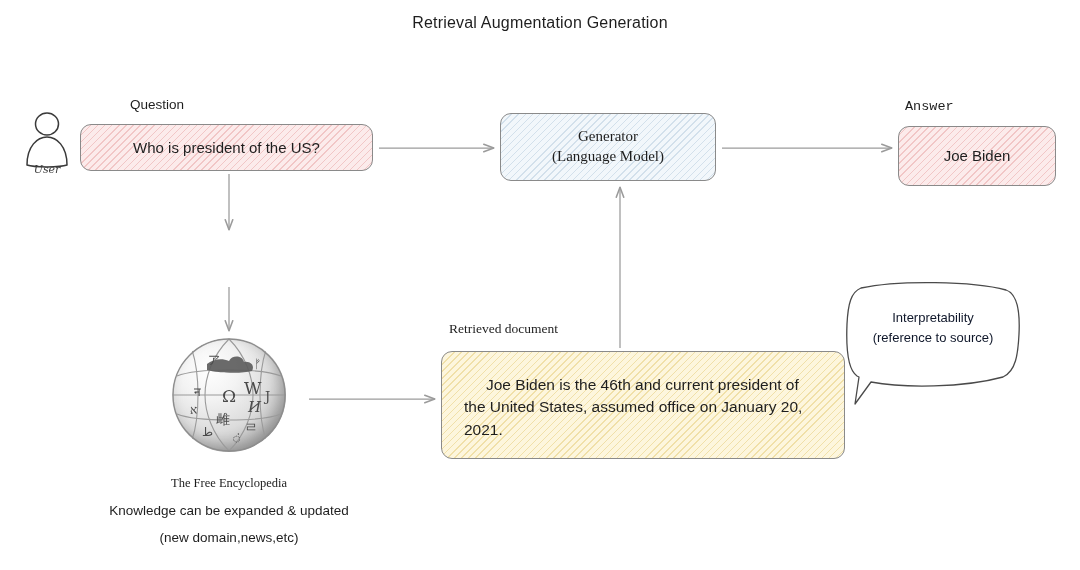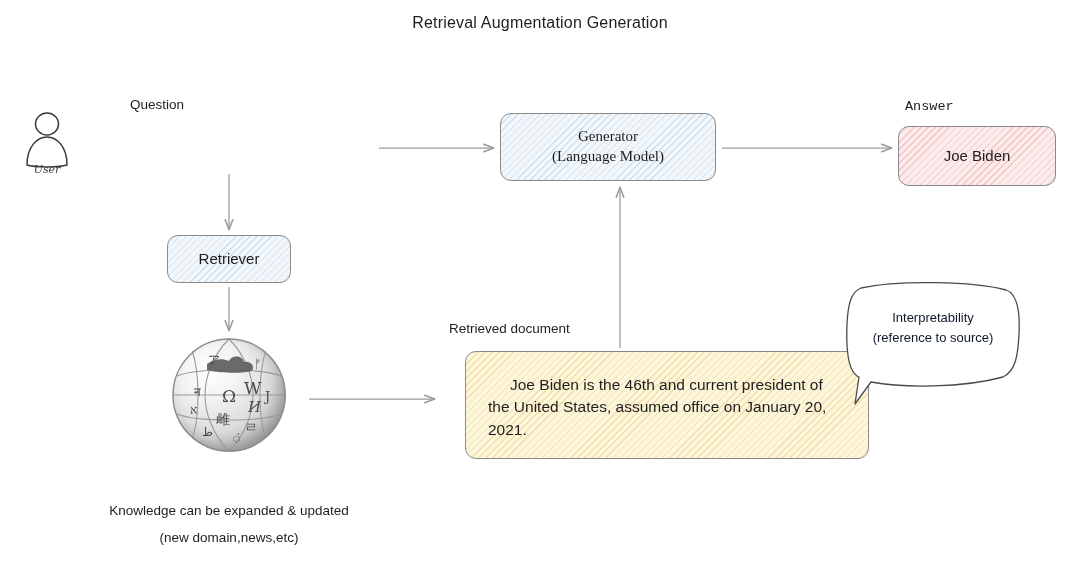--- a/index.html
+++ b/index.html
@@ -91,34 +91,33 @@
   #generator-box { left: 500px; top: 113px; width: 216px; height: 68px; font-family: Liberation Serif, serif; }
   #answer-box   { left: 898px; top: 126px; width: 158px; height: 60px; }
   #retriever-box{ left: 167px; top: 235px; width: 124px; height: 48px; }
   #document-box {
     left: 441px; top: 351px; width: 404px; height: 108px;
     display: block;
     padding: 22px 20px 0 22px;
     text-align: left;
     font-size: 15.5px;
     line-height: 1.45;
-    margin-left: 24px;
   }
   #document-box .doc-indent { padding-left: 22px; }
 
   
   .caption {
     position: absolute;
     font-size: 13.5px;
     color: #1e1e1e;
     white-space: nowrap;
   }
   #question-label { left: 88px;  top: 97px; margin-left: 42px; }
   #answer-label   { left: 905px; top: 99px; font-family: Liberation Mono, monospace; }
-  #document-label { left: 449px; top: 321px; }
+  #document-label { left: 449px; top: 321px; font-family: Liberation Serif, serif; }
 
   
   #user-figure {
     position: absolute;
     left: 16px;
     top: 108px;
     width: 62px;
     height: 72px;
   }
   #user-label {
@@ -257,36 +256,36 @@
     </g>
   </svg>
 
   <svg id="user-figure" viewBox="0 0 62 72" width="62" height="72" xmlns="http://www.w3.org/2000/svg">
     <ellipse cx="31" cy="16" rx="11.5" ry="11" fill="none" stroke="#3a3a3a" stroke-width="1.5"></ellipse>
     <path d="M11,57 C11,38 21.5,29 31,29 C40.5,29 51,38 51,57 C44,59.5 18,59.5 11,57 Z" fill="none" stroke="#3a3a3a" stroke-width="1.5" stroke-linejoin="round"></path>
   </svg>
   <div id="user-label">User</div>
 
   <div class="caption" id="question-label">Question</div>
+  <div class="node fill-pink" id="question-box">
+    <span>Who is president of the US?</span>
+  </div>
 
   <div class="node fill-blue" id="generator-box">
     <span>
       <span>Generator</span><br>
       <span>(Language Model)</span>
     </span>
   </div>
 
   <div class="caption" id="answer-label">Answer</div>
   <div class="node fill-pink" id="answer-box">
     <span>Joe Biden</span>
   </div>
 
-  <div class="node fill-blue" id="retriever-box">
-    <span>Retriever</span>
-  </div>
 
   <div class="caption" id="document-label">Retrieved document</div>
   <div class="node fill-yellow" id="document-box">
     <span class="doc-indent">Joe Biden is the 46th and current president of the United States, assumed office on January 20, 2021.</span>
   </div>
 
   <div id="wikipedia-logo">
     <div class="globe">
       <svg viewBox="0 0 114 114" width="114" height="114" xmlns="http://www.w3.org/2000/svg">
         <g fill="none" stroke="#9a9a9a" stroke-width="1.1">
@@ -308,20 +307,21 @@
       <span class="glyph" style="left:72px;top:82px;font-size:14px;">ㄹ</span>
       <span class="glyph" style="left:93px;top:52px;font-size:13px;">J</span>
       <span class="glyph" style="left:22px;top:48px;font-size:12px;">न</span>
       <span class="glyph" style="left:18px;top:66px;font-size:12px;">א</span>
       <span class="glyph" style="left:30px;top:88px;font-size:12px;">ط</span>
       <span class="glyph" style="left:36px;top:16px;font-size:12px;">ア</span>
       <span class="glyph" style="left:82px;top:20px;font-size:12px;">ᚠ</span>
       <span class="glyph" style="left:60px;top:94px;font-size:12px;">்</span>
     </div>
   </div>
+  <div id="wikipedia-tagline">The Free Encyclopedia</div>
 
   <div class="note" id="note-line-1">Knowledge can be expanded &amp; updated</div>
   <div class="note" id="note-line-2">(new domain,news,etc)</div>
 
   <div id="interpretability-callout">
     <svg viewBox="0 0 180 132" width="180" height="132" xmlns="http://www.w3.org/2000/svg">
       <path d="M18,10 C55,2 130,3 163,12 C175,16 177,36 176,56 C175,76 173,93 160,99
                C120,110 60,110 28,104 L12,126 L16,99 L14,98 C5,92 3,70 4,46 C5,26 8,14 18,10 Z" fill="#ffffff" stroke="#4a4a4a" stroke-width="1.3" stroke-linejoin="round"></path>
     </svg>
     <div class="bubble-text">

